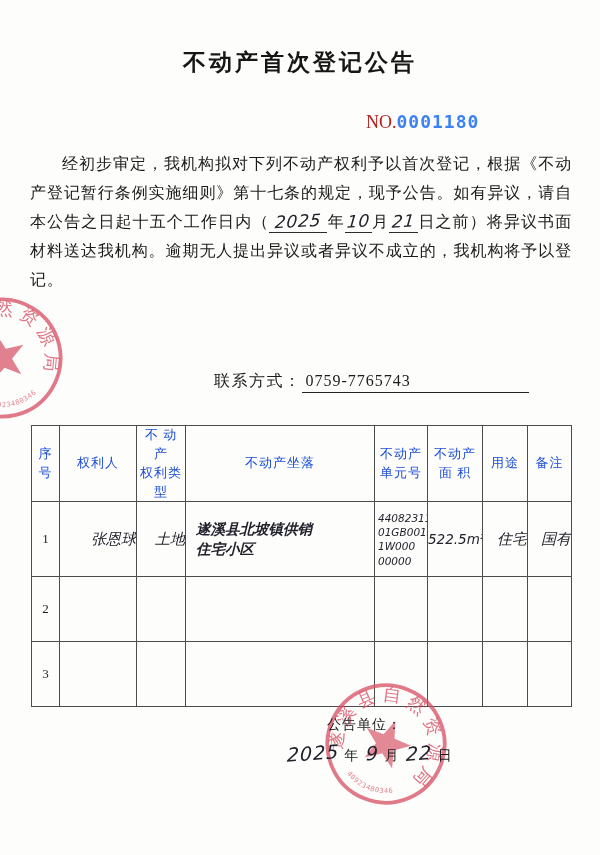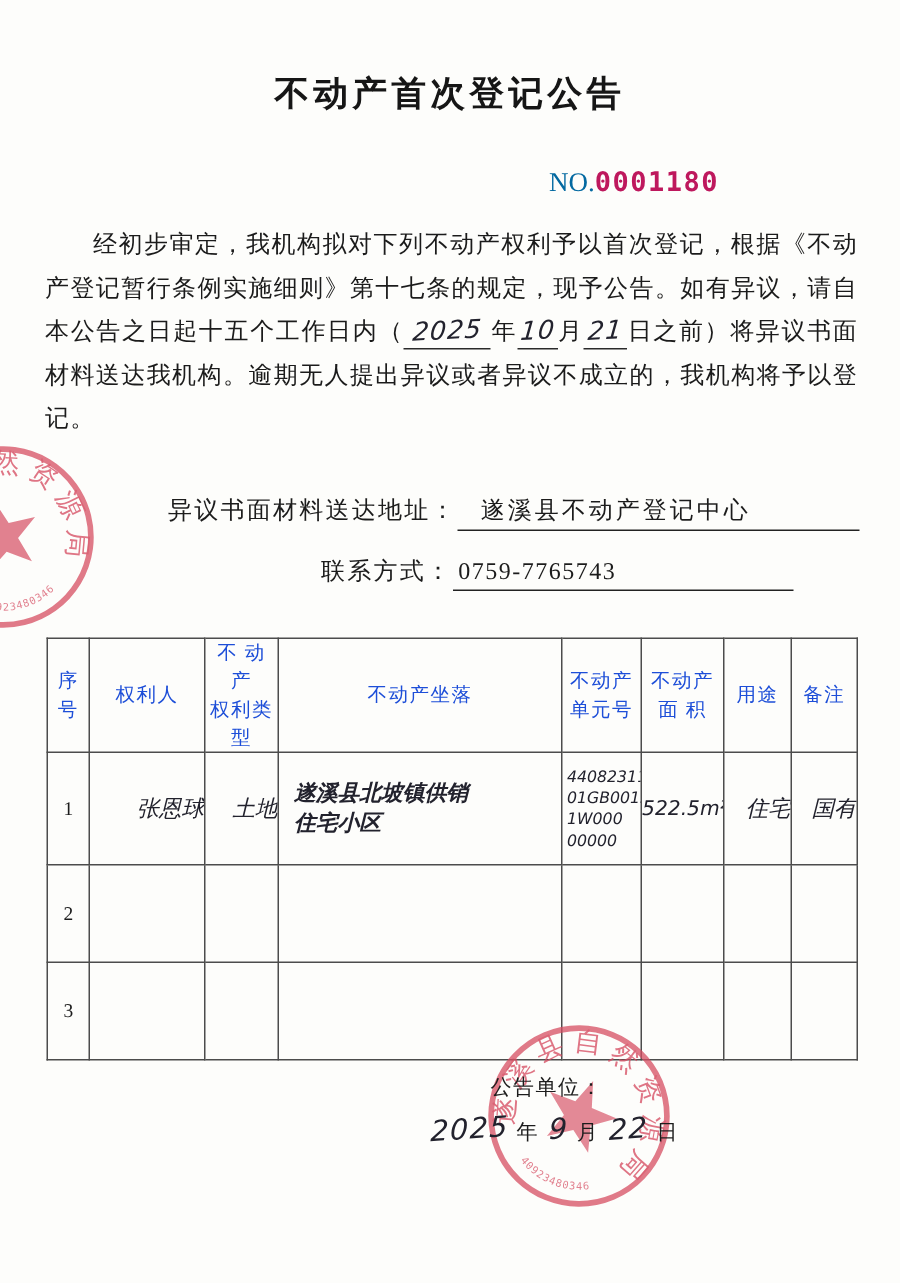--- a/index.html
+++ b/index.html
@@ -25,28 +25,28 @@
     color: #161616;
   }
   .doc-no {
     position: absolute;
     top: 111px; left: 366px;
     white-space: nowrap;
   }
   .no-label {
     font-family: "Liberation Serif", serif;
     font-size: 18px;
-    color: #0369a1;
+    color: #b91c1c;
   }
   .no-value {
     font-family: "DejaVu Sans Mono", monospace;
     font-size: 18px;
     font-weight: bold;
     letter-spacing: 1px;
-    color: #be185d;
+    color: #3b82f6;
   }
   .para {
     position: absolute;
     top: 149px; left: 30px; width: 542px;
     font-size: 16px;
     line-height: 29px;
     letter-spacing: 0.8px;
     text-align: justify;
     text-indent: 32px;
     color: #1b1b1b;
@@ -175,23 +175,20 @@
   <h1 class="title">不动产首次登记公告</h1>
 
   <div class="doc-no">
     <span class="no-label">NO.</span><span class="no-value">0001180</span>
   </div>
 
   <p class="para">
     <span>经初步审定，我机构拟对下列不动产权利予以首次登记，根据《不动产登记暂行条例实施细则》第十七条的规定，现予公告。如有异议，请自本公告之日起十五个工作日内（</span><span class="blank blank-year"><span class="hw">2025</span></span><span>年</span><span class="blank blank-month"><span class="hw">10</span></span><span>月</span><span class="blank blank-day"><span class="hw">21</span></span><span>日之前）将异议书面材料送达我机构。逾期无人提出异议或者异议不成立的，我机构将予以登记。</span>
   </p>
 
-  <div class="address-line">
-    <span>异议书面材料送达地址：</span><span class="fill-line fill-address">遂溪县不动产登记中心</span>
-  </div>
 
   <div class="contact-line">
     <span>联系方式：</span><span class="fill-line fill-contact">0759-7765743</span>
   </div>
 
   <table class="reg-table">
     <colgroup>
       <col style="width:28px">
         <col style="width:77px">
         <col style="width:49px">

